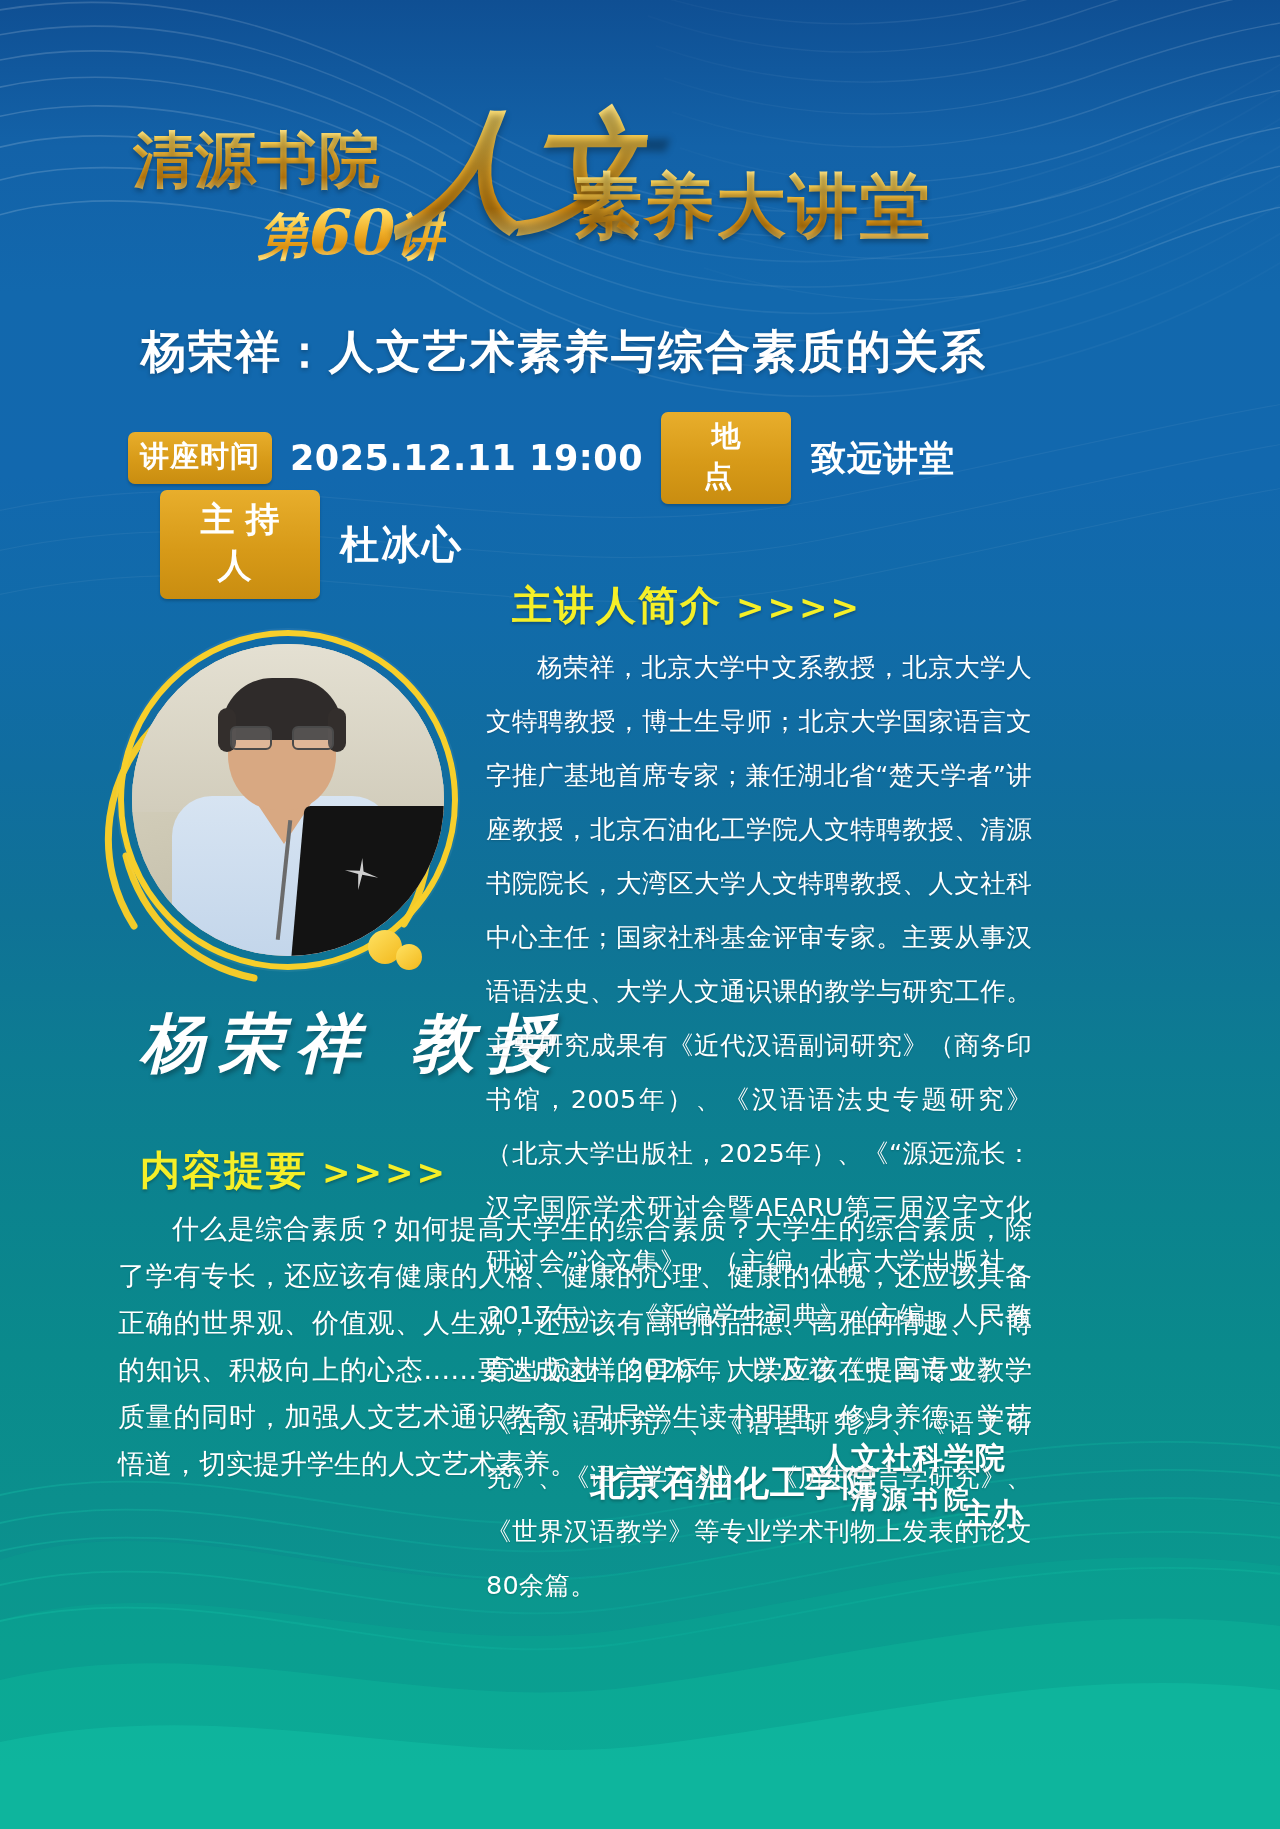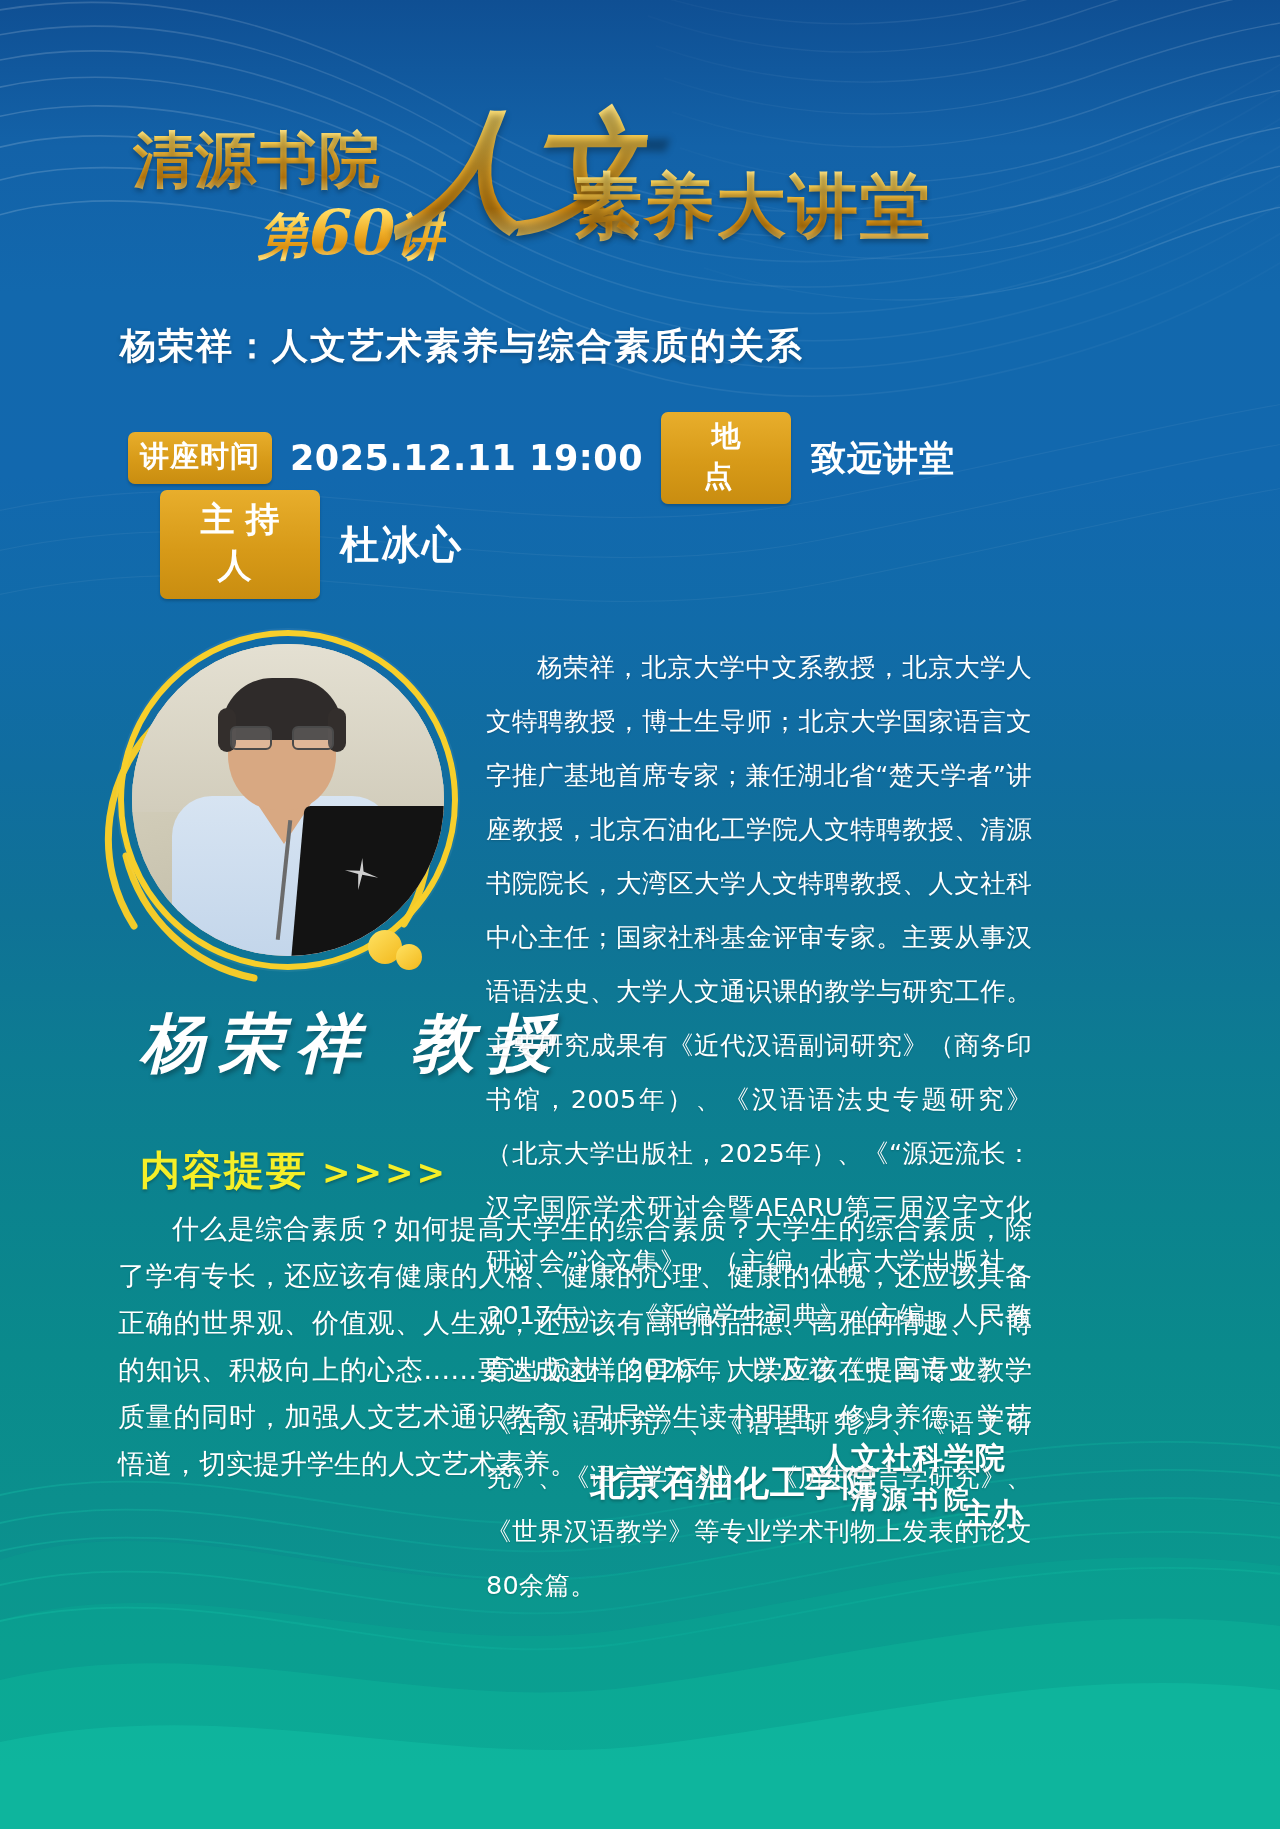--- a/index.html
+++ b/index.html
@@ -63,22 +63,22 @@
   }
   .t-suyang {
     position:absolute; left:572px; top:160px;
     font-size:70px; font-weight:bold; letter-spacing:2px;
     font-family:"DejaVu Sans","Liberation Sans",sans-serif;
     text-shadow:0 3px 5px rgba(0,0,0,.3);
   }
 
   
   .talk-title {
-    position:absolute; left:120px; top:322px;
-    font-size:36px; font-weight:bold; color:#ffffff;
+    position:absolute; left:141px; top:322px;
+    font-size:45px; font-weight:bold; color:#ffffff;
     letter-spacing:2px;
     font-family:"DejaVu Sans","Liberation Sans",sans-serif;
     text-shadow:0 2px 4px rgba(0,0,0,.25);
   }
 
   
   .badge {
     display:inline-block;
     background:linear-gradient(180deg,#e8ae2c 0%,#d79a18 55%,#c98d10 100%);
     color:#ffffff; font-weight:bold;
@@ -326,20 +326,23 @@
     <span class="val">2025.12.11  19:00</span>
     <span class="badge badge2">地点</span>
     <span class="place">致远讲堂</span>
   </div>
 
   <div class="row-host">
     <span class="badge">主持人</span>
     <span class="hostname">杜冰心</span>
   </div>
 
+  <div class="sec-head" id="speakerHead">
+    <span>主讲人简介</span><span class="arrows">&gt;&gt;&gt;&gt;</span>
+  </div>
 
   <div class="photo-wrap">
     <svg class="ring-gap" width="360" height="330" viewBox="0 0 360 330">
       <path d="M30,270 A160,160 0 1 1 300,268" fill="none" stroke="#f3cb2a" stroke-width="7" stroke-linecap="round"></path>
       <path d="M22,200 A165,165 0 0 0 150,322" fill="none" stroke="#f3cb2a" stroke-width="7" stroke-linecap="round"></path>
     </svg>
     <div class="ring-outer"></div>
     <div class="photo">
       <div class="ph-bg"></div>
       <div class="ph-wall"></div>

